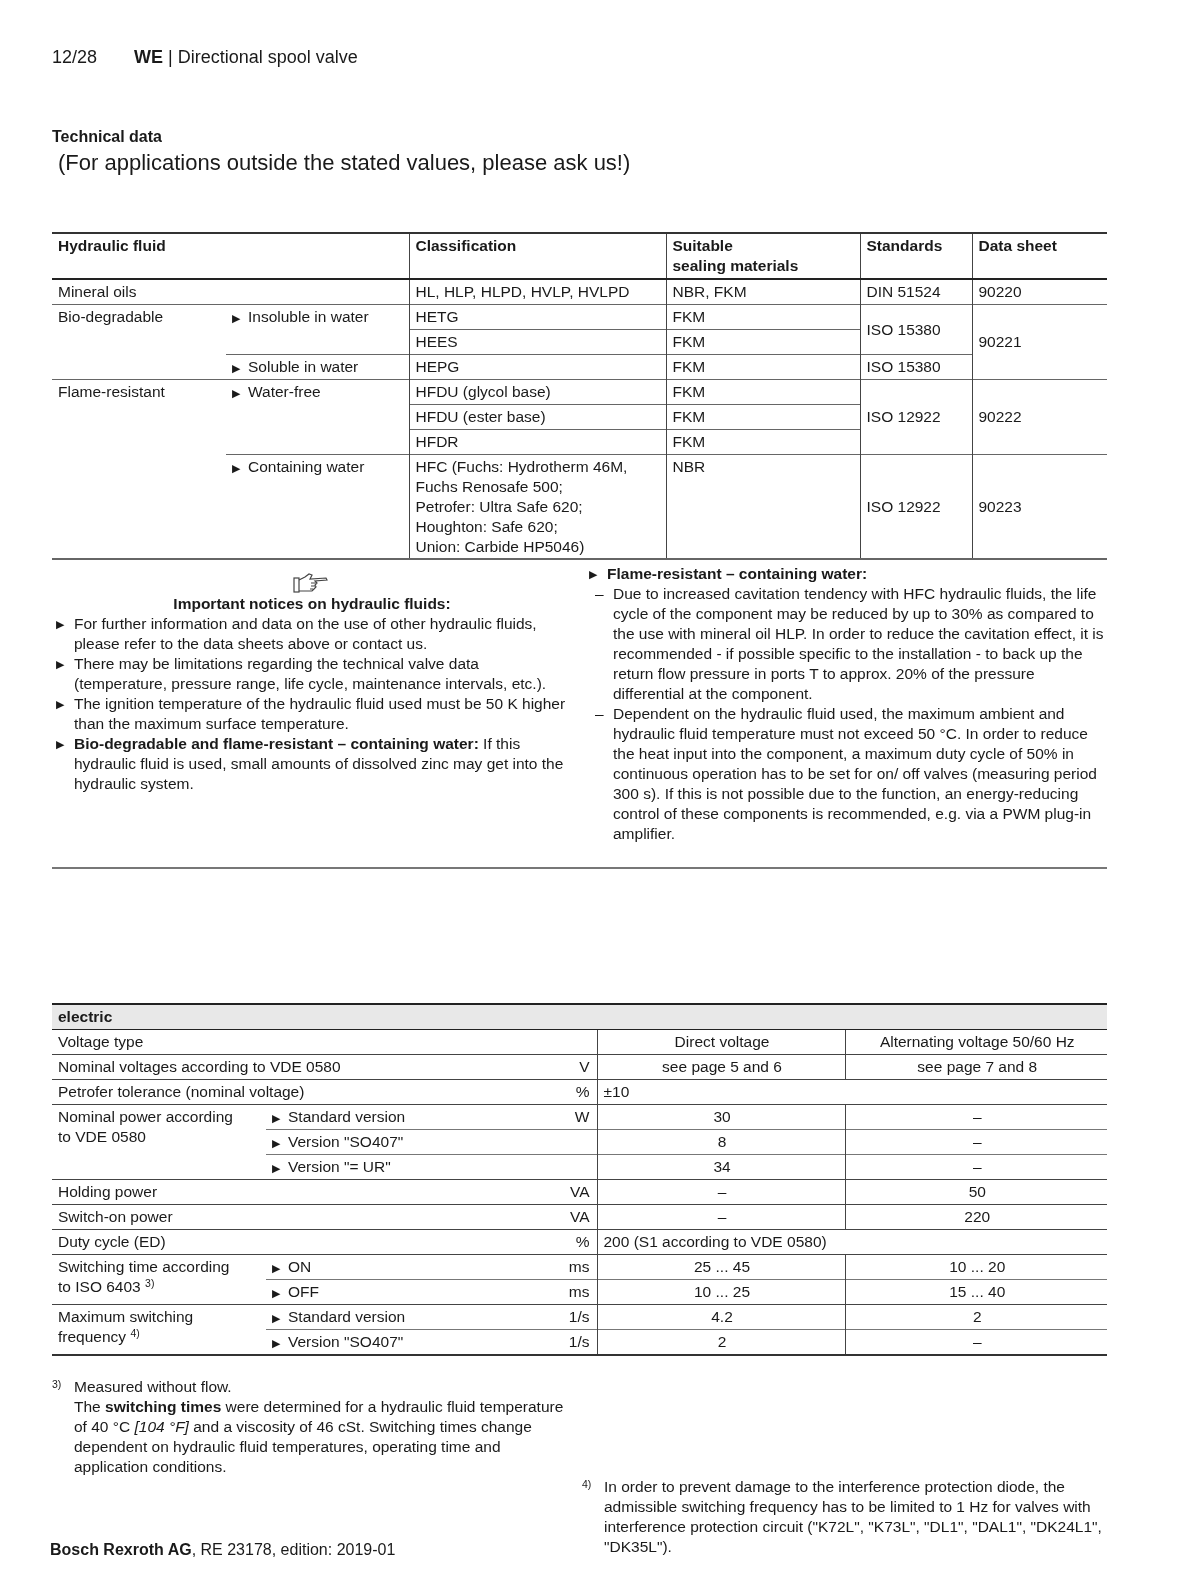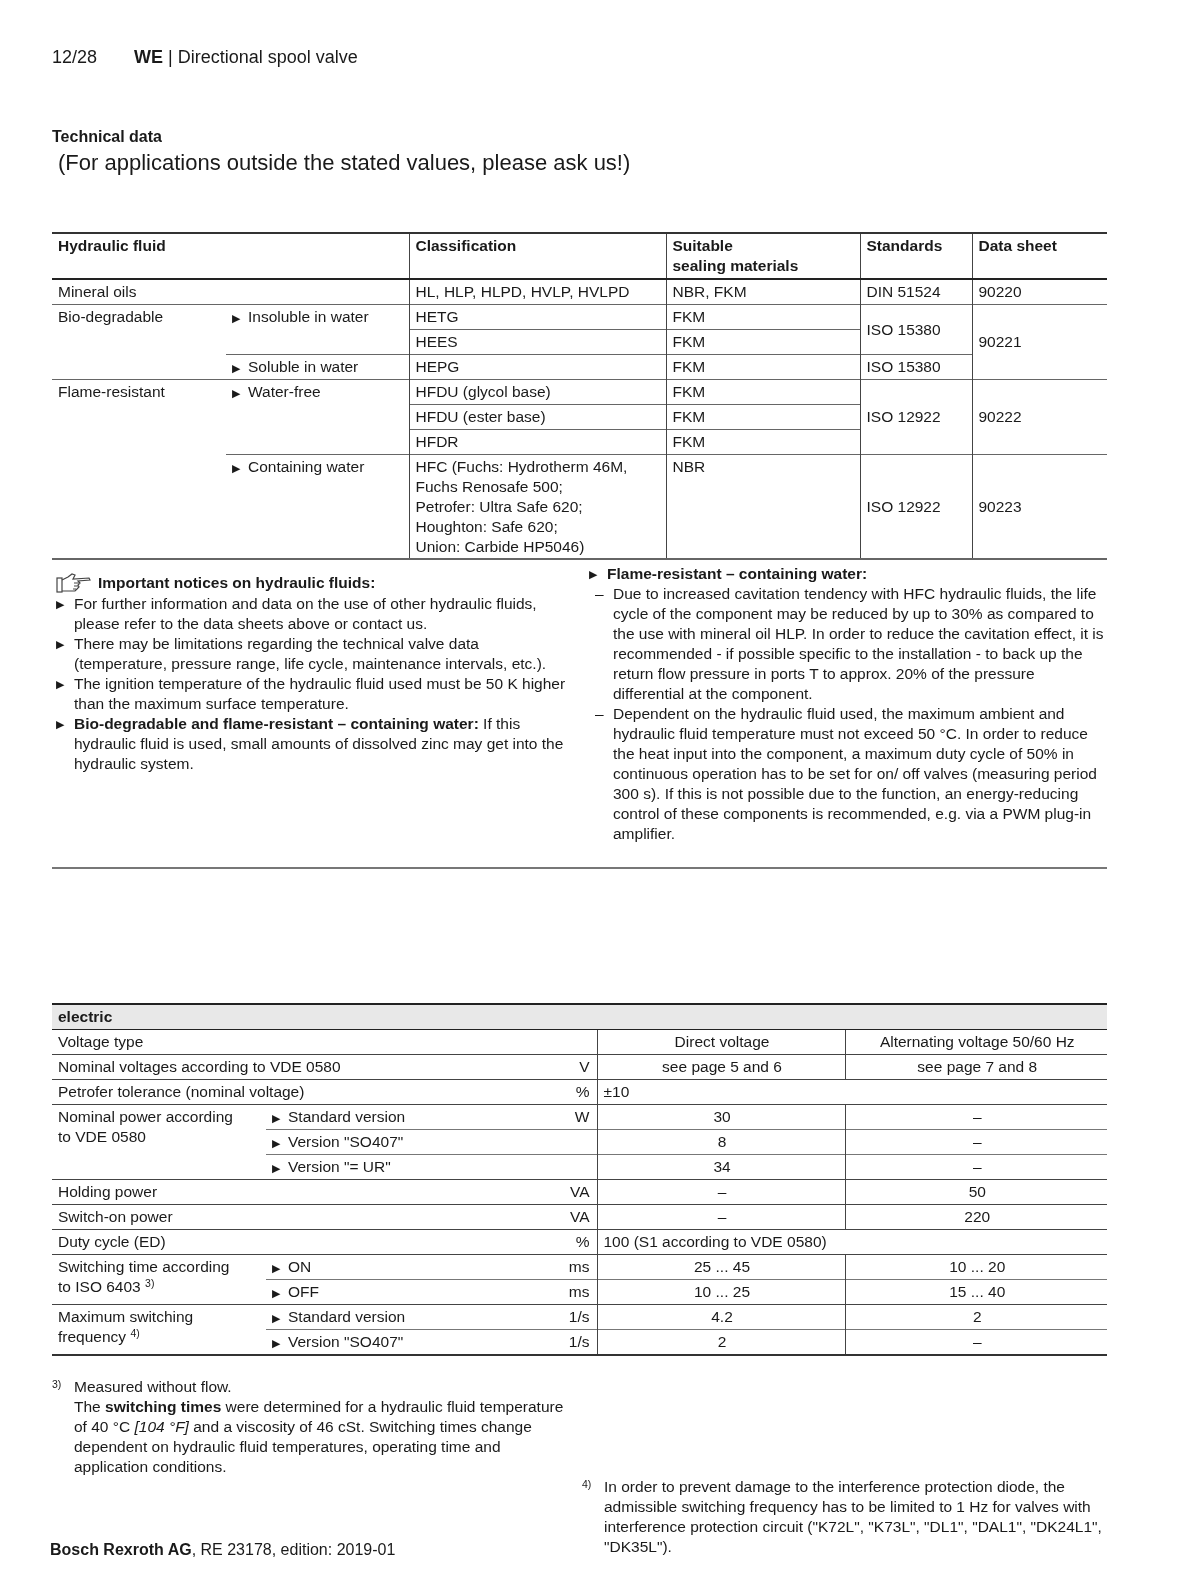--- a/index.html
+++ b/index.html
@@ -35,21 +35,21 @@
   #fluid-table th { font-weight: bold; border-bottom: 2px solid #222; height: 46px; }
   #fluid-table td { height: 25px; }
   #fluid-table .vline { border-left: 1.5px solid #444; margin-top: 16px; }
   #fluid-table .hl { border-top: 1.5px solid #666; }
   #fluid-table .mid { vertical-align: middle; }
   .arrow { display: inline-block; width: 16px; font-size: 11px; }
 
   
   #notices-left { left: 52px; top: 572px; width: 520px; }
   #notices-right { left: 585px; top: 564px; width: 520px; }
-  .notice-head { font-weight: bold; display: flex; align-items: center; }
+  .notice-head { font-weight: bold; display: flex; align-items: center; flex-direction: column; }
   .hand-icon { width: 36px; height: 22px; margin-right: 6px; margin-left: 4px; }
   .bullet { position: relative; padding-left: 22px; }
   .bullet .arr { position: absolute; left: 4px; top: 0; font-size: 11px; }
   .dash { position: relative; padding-left: 28px; margin-left: 0; }
   .dash .d { position: absolute; left: 10px; top: 0; }
   #notice-bottom-rule { left: 52px; top: 867px; width: 1055px; height: 0; border-top: 2px solid #777; }
 
   
   #elec-table { left: 52px; top: 1003px; width: 1055px; border-top: 2px solid #222; border-bottom: 2px solid #333; }
   #elec-table td { height: 25px; border-top: 1.5px solid #444; padding-top: 2px; padding-bottom: 1px; }
@@ -243,21 +243,21 @@
   </tr>
   <tr>
     <td colspan="2">Switch-on power</td>
     <td class="unit">VA</td>
     <td class="c dc">–</td>
     <td class="c">220</td>
   </tr>
   <tr>
     <td colspan="2">Duty cycle (ED)</td>
     <td class="unit">%</td>
-    <td colspan="2">100 (S1 according to VDE 0580)</td>
+    <td colspan="2">200 (S1 according to VDE 0580)</td>
   </tr>
 
   <tr>
     <td rowspan="2">
           <div>Switching time according</div>
           <div><span>to ISO 6403</span> <sup>3)</sup></div>
         </td>
     <td><span class="arrow">▶</span><span>ON</span></td>
     <td class="unit">ms</td>
     <td class="c dc">25 ... 45</td>

